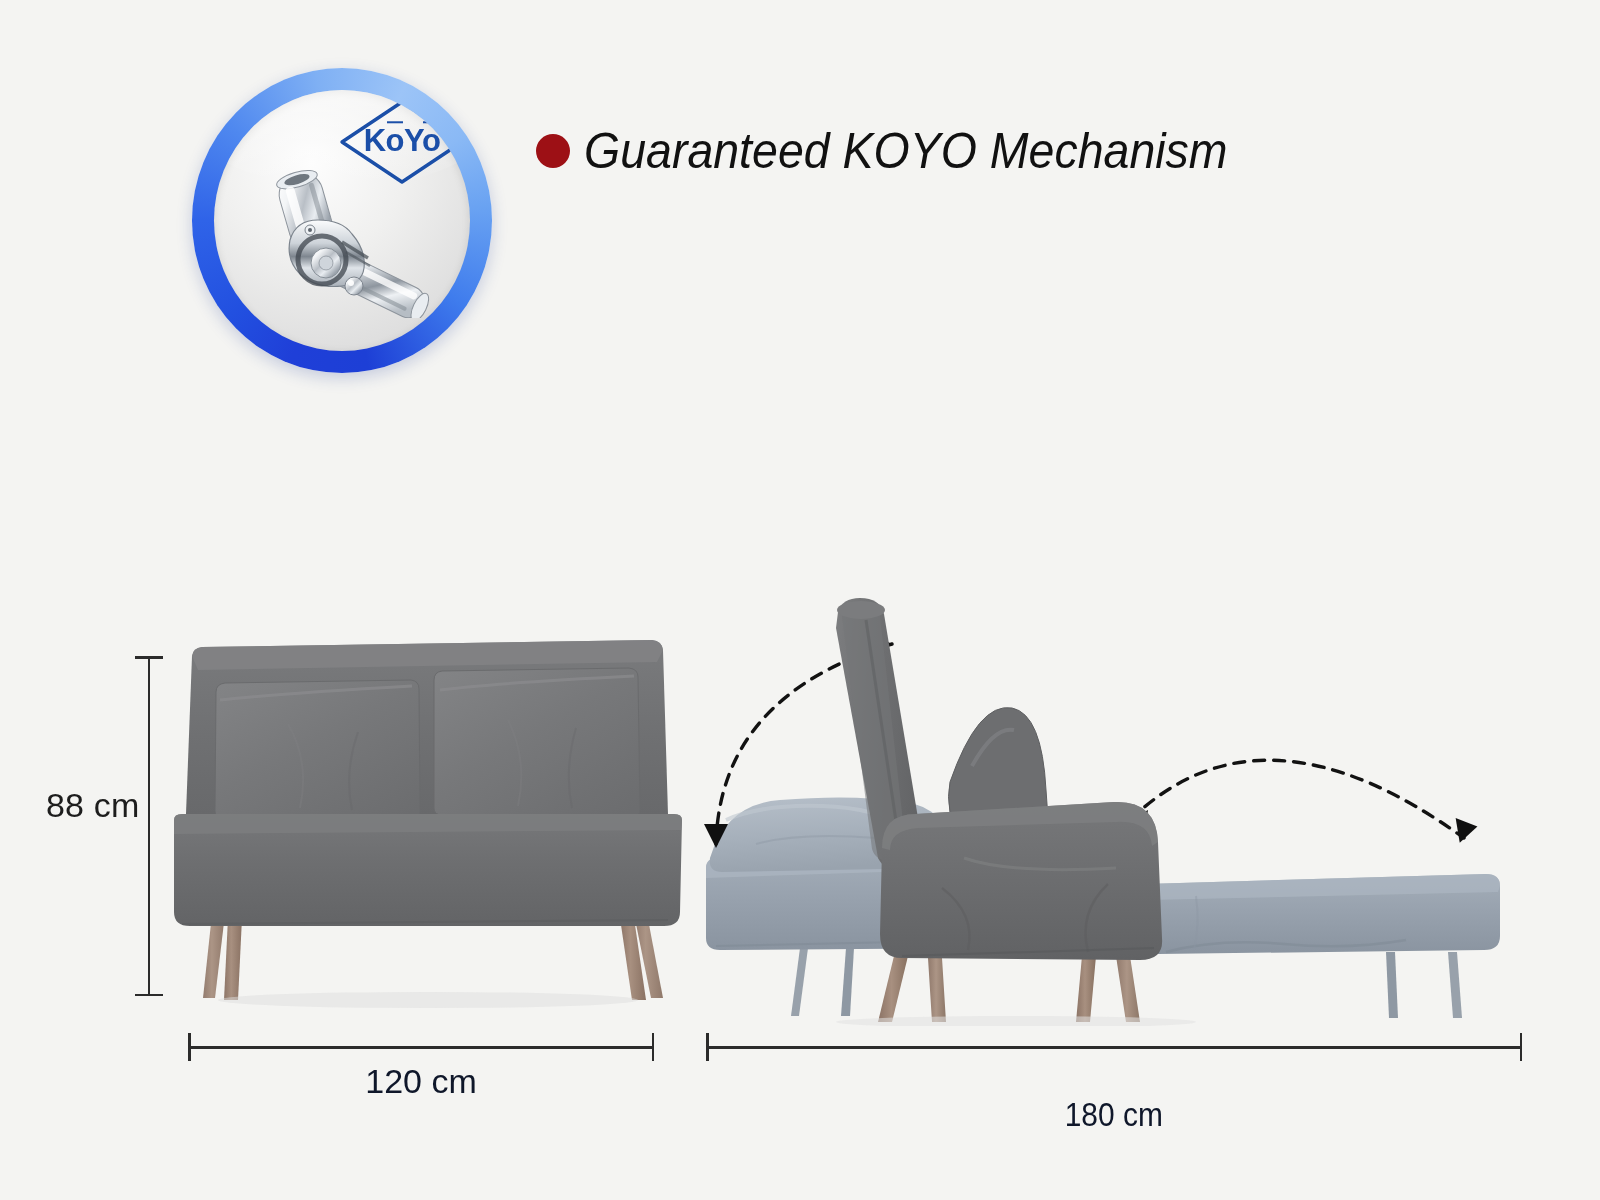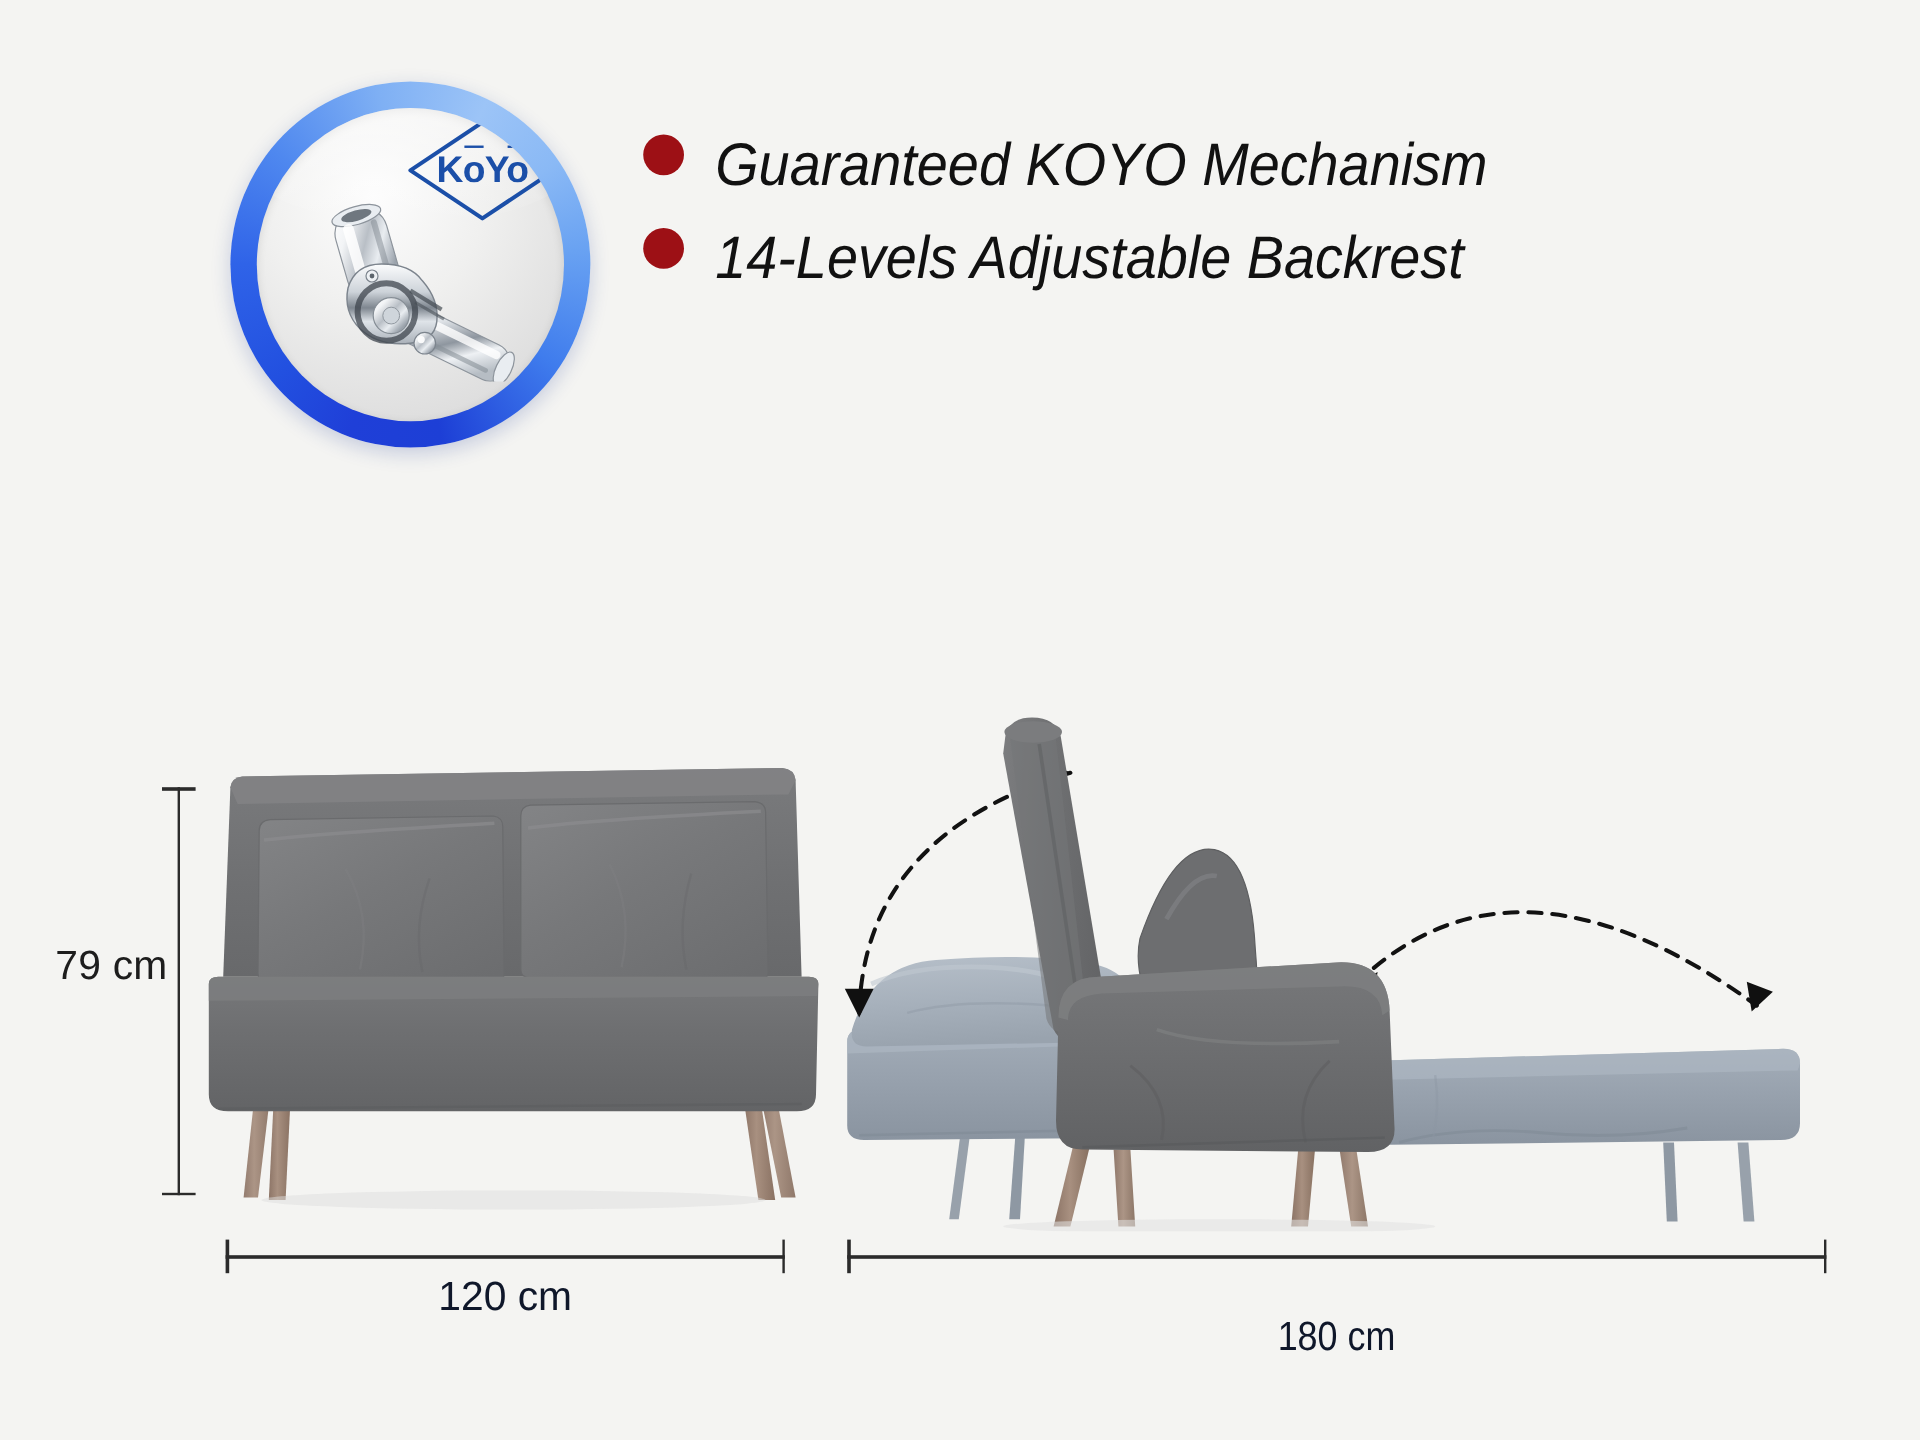--- a/index.html
+++ b/index.html
@@ -69,21 +69,21 @@
   }
   .koyo-word .mac{position:relative;}
   .koyo-word .mac:after{
     content:"";position:absolute;left:7%;right:7%;top:-2px;height:2.4px;background:#1b4fa8;
   }
   .mech{position:absolute;left:22px;top:78px;width:220px;height:150px;}
 
   
   .features{position:absolute;left:536px;top:112px;width:840px;}
   .feature{
-    display:flex;gap:26px;height:78px;
+    display:flex;align-items:center;gap:14px;height:78px;
   }
   .dot{
     width:34px;height:34px;border-radius:50%;
     background:#9d1015;flex:0 0 34px;
     box-shadow:0 0 2px rgba(255,255,255,.6);
   }
   .feature-text{
     font-family:"Liberation Sans", sans-serif;
     font-style:italic;font-weight:400;
     font-size:50px;line-height:1;
@@ -189,24 +189,20 @@
         <circle cx="115" cy="115" r="3" fill="#ffffff" opacity=".9"></circle>
       </svg>
     </div>
   </div>
 
   <div class="features">
     <div class="feature">
       <span class="dot"></span>
       <span class="feature-text">Guaranteed KOYO Mechanism</span>
     </div>
-    <div class="feature">
-      <span class="dot"></span>
-      <span class="feature-text">14-Levels Adjustable Backrest</span>
-    </div>
   </div>
 
   <svg class="illo" id="sofaFront" viewBox="0 0 520 400">
     <defs>
       <linearGradient id="backG" x1="0" y1="0" x2="0" y2="1">
         <stop offset="0%" stop-color="#7a7b7d"></stop>
         <stop offset="55%" stop-color="#6f7072"></stop>
         <stop offset="100%" stop-color="#68696b"></stop>
       </linearGradient>
       <linearGradient id="cushG" x1="0.1" y1="0" x2="0.9" y2="1">
@@ -342,21 +338,21 @@
       <path d="M206 360 L458 352" fill="none" stroke="#56575a" stroke-width="2" opacity=".5"></path>
     </g>
 
     <ellipse cx="320" cy="426" rx="180" ry="6" fill="#e2e2e2" opacity=".55"></ellipse>
   </svg>
 
   <div class="dim-v">
     <span class="cap t"></span>
     <span class="cap b"></span>
   </div>
-  <div class="dim-v-label">79 cm</div>
+  <div class="dim-v-label">88 cm</div>
 
   <div class="dim-h" id="dimH120">
     <span class="cap l"></span>
     <span class="cap r"></span>
   </div>
   <div class="dim-h-label" id="lbl120">120 cm</div>
 
   <div class="dim-h" id="dimH180">
     <span class="cap l"></span>
     <span class="cap r"></span>

